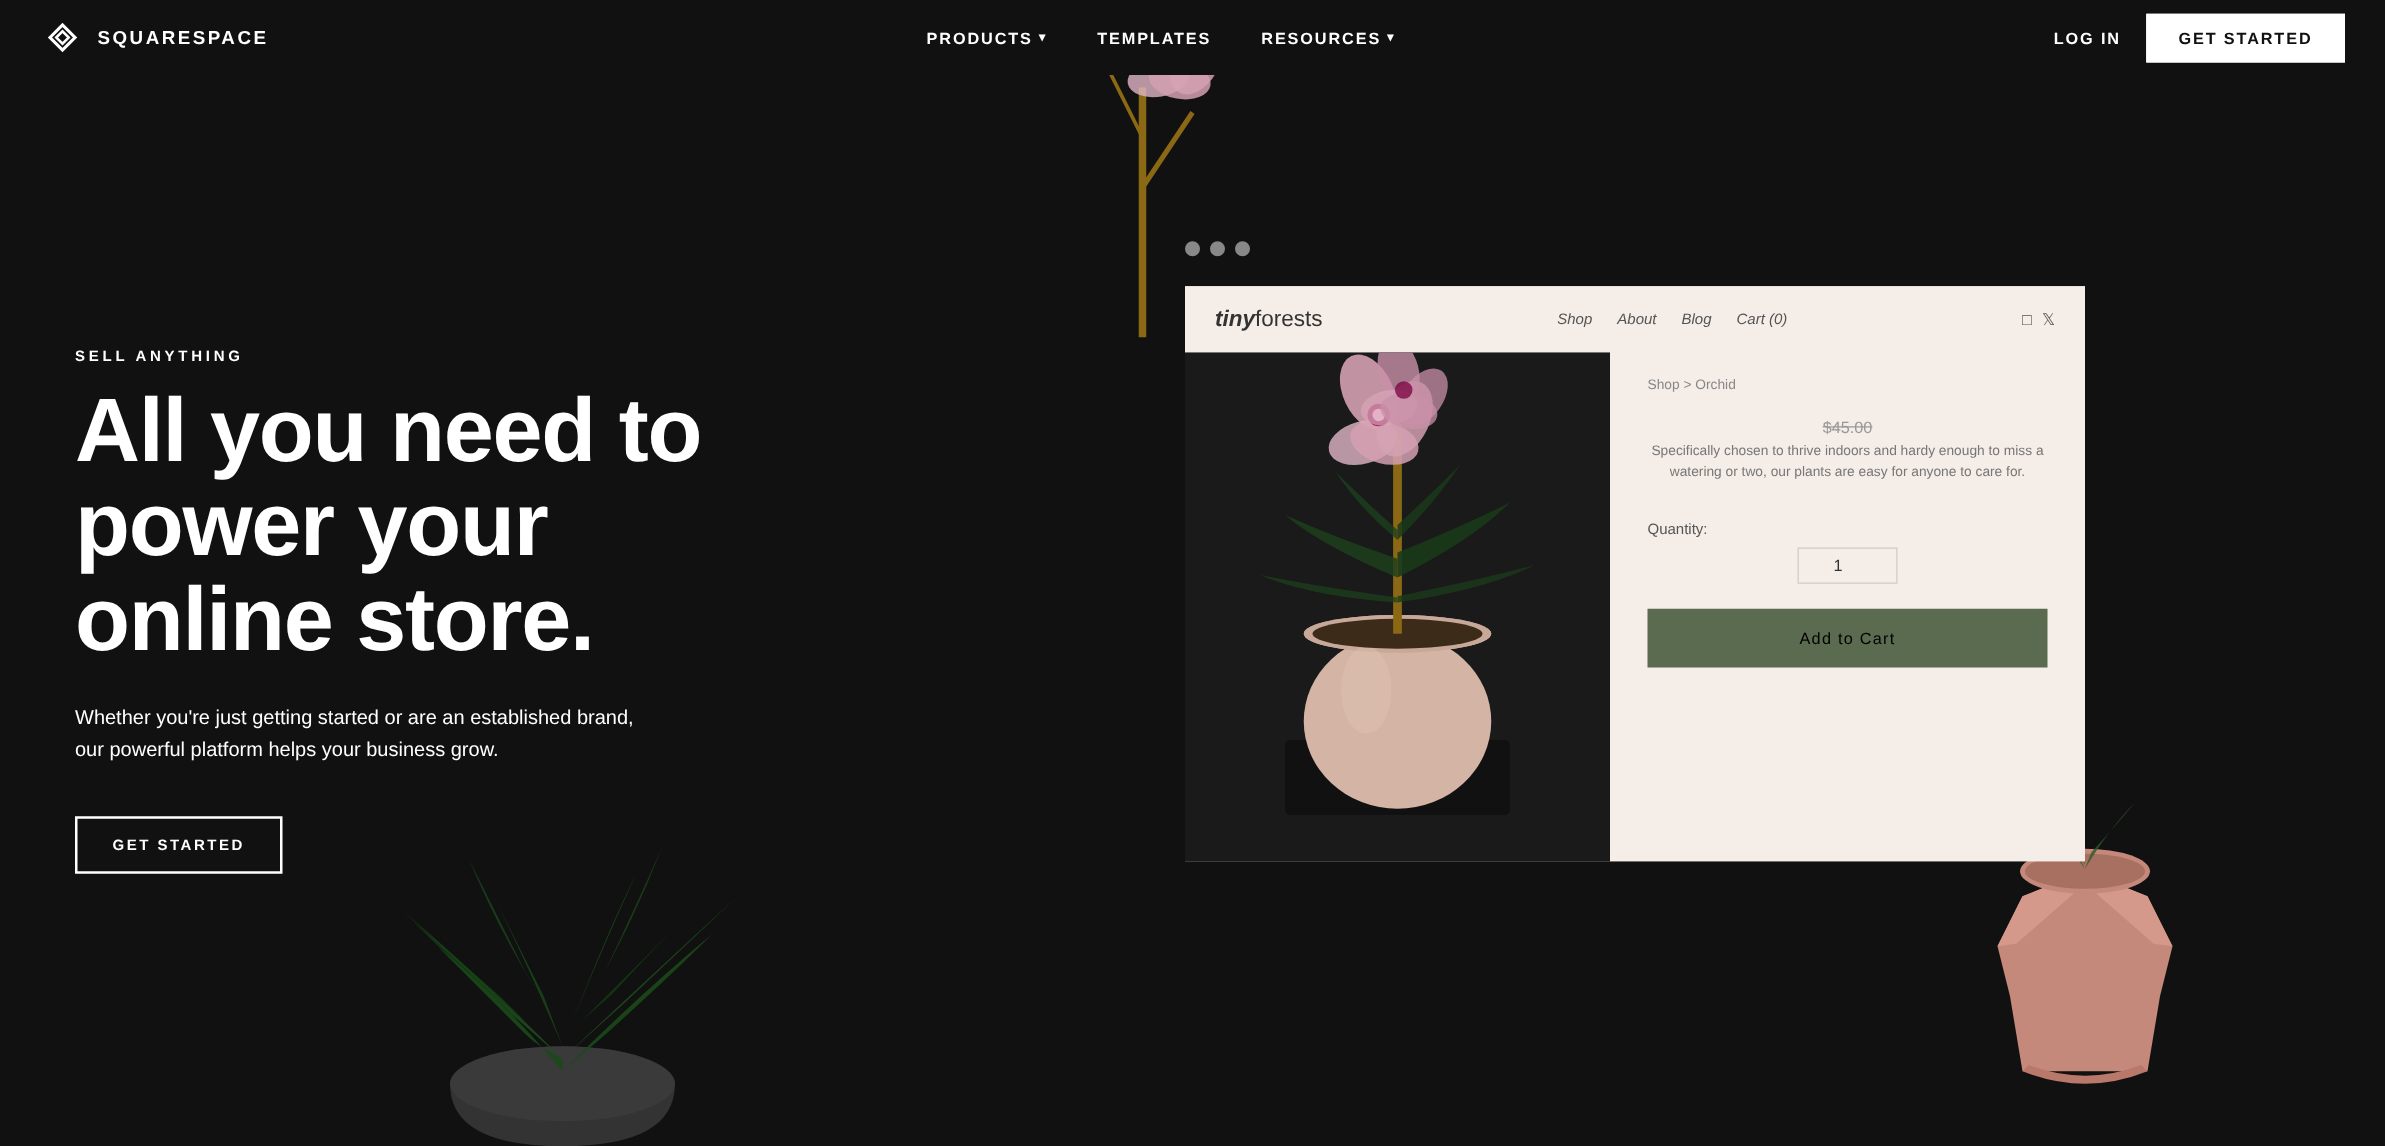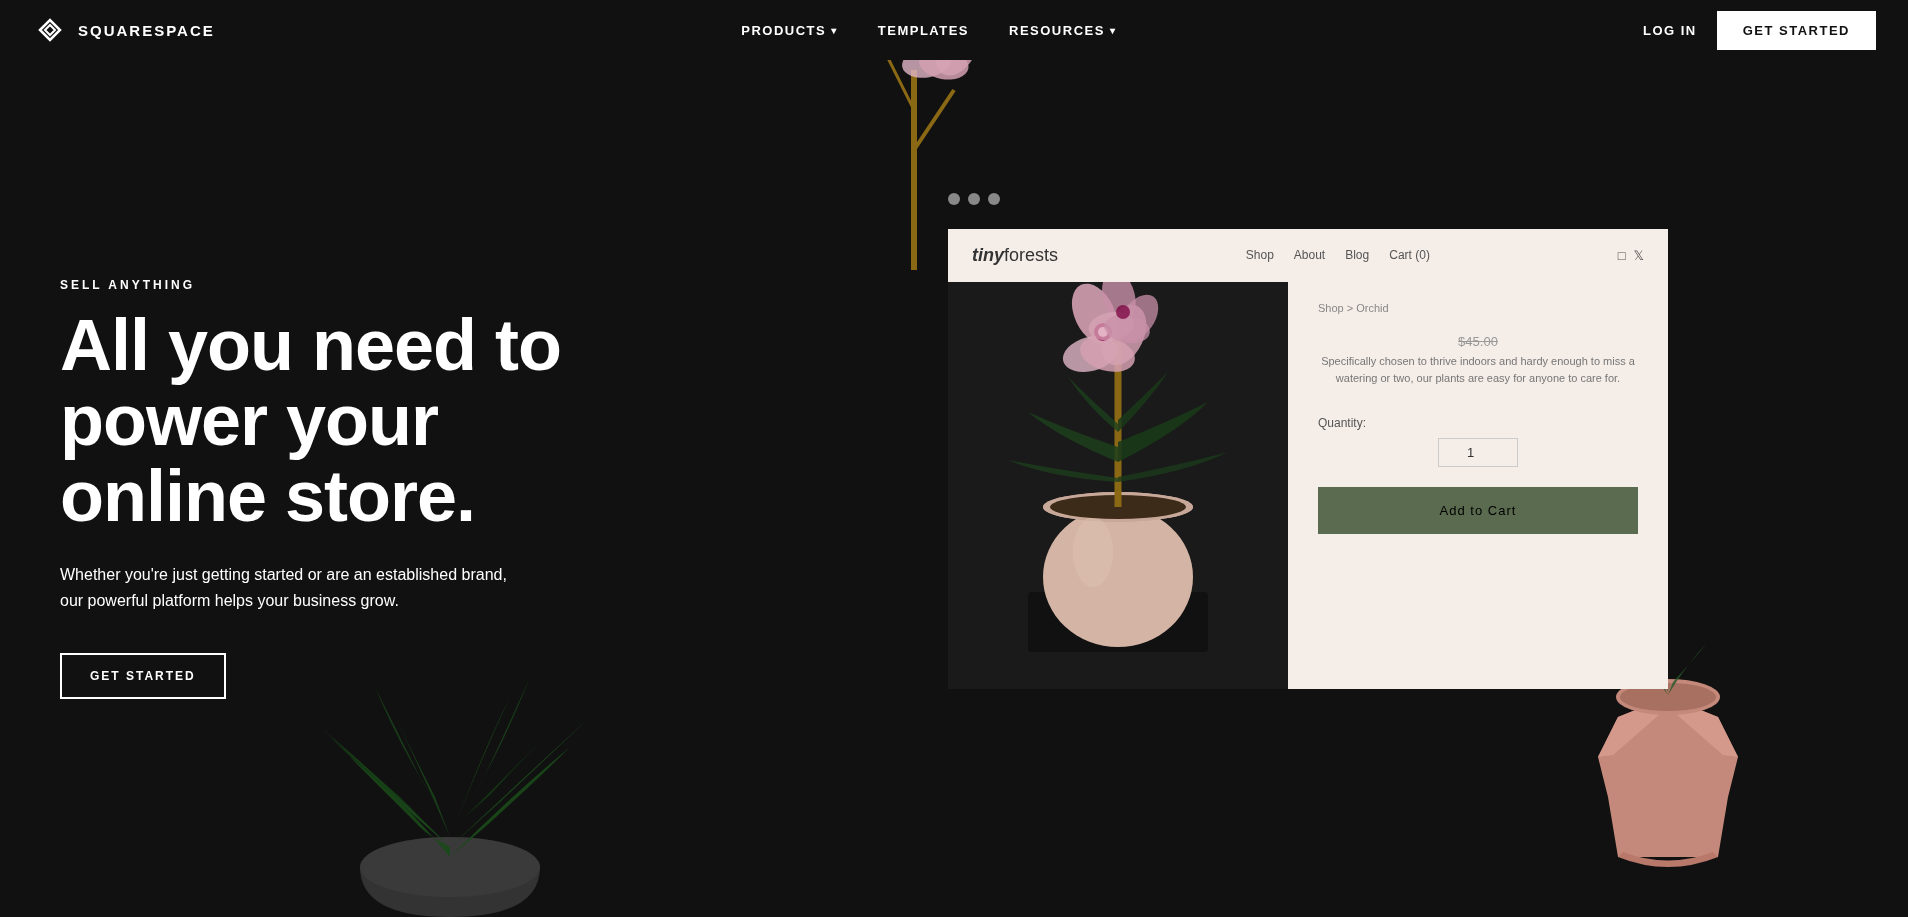--- a/index.html
+++ b/index.html
@@ -201,20 +201,21 @@
     .demo-brand strong {
       font-weight: 700;
       font-style: italic;
     }
     .demo-nav-links {
       display: flex;
       align-items: center;
       gap: 20px;
       font-size: 12px;
       color: #555;
+      font-style: italic;
     }
     .demo-nav-icons {
       display: flex;
       gap: 8px;
       font-size: 14px;
       color: #555;
     }
 
     
     .demo-content {

